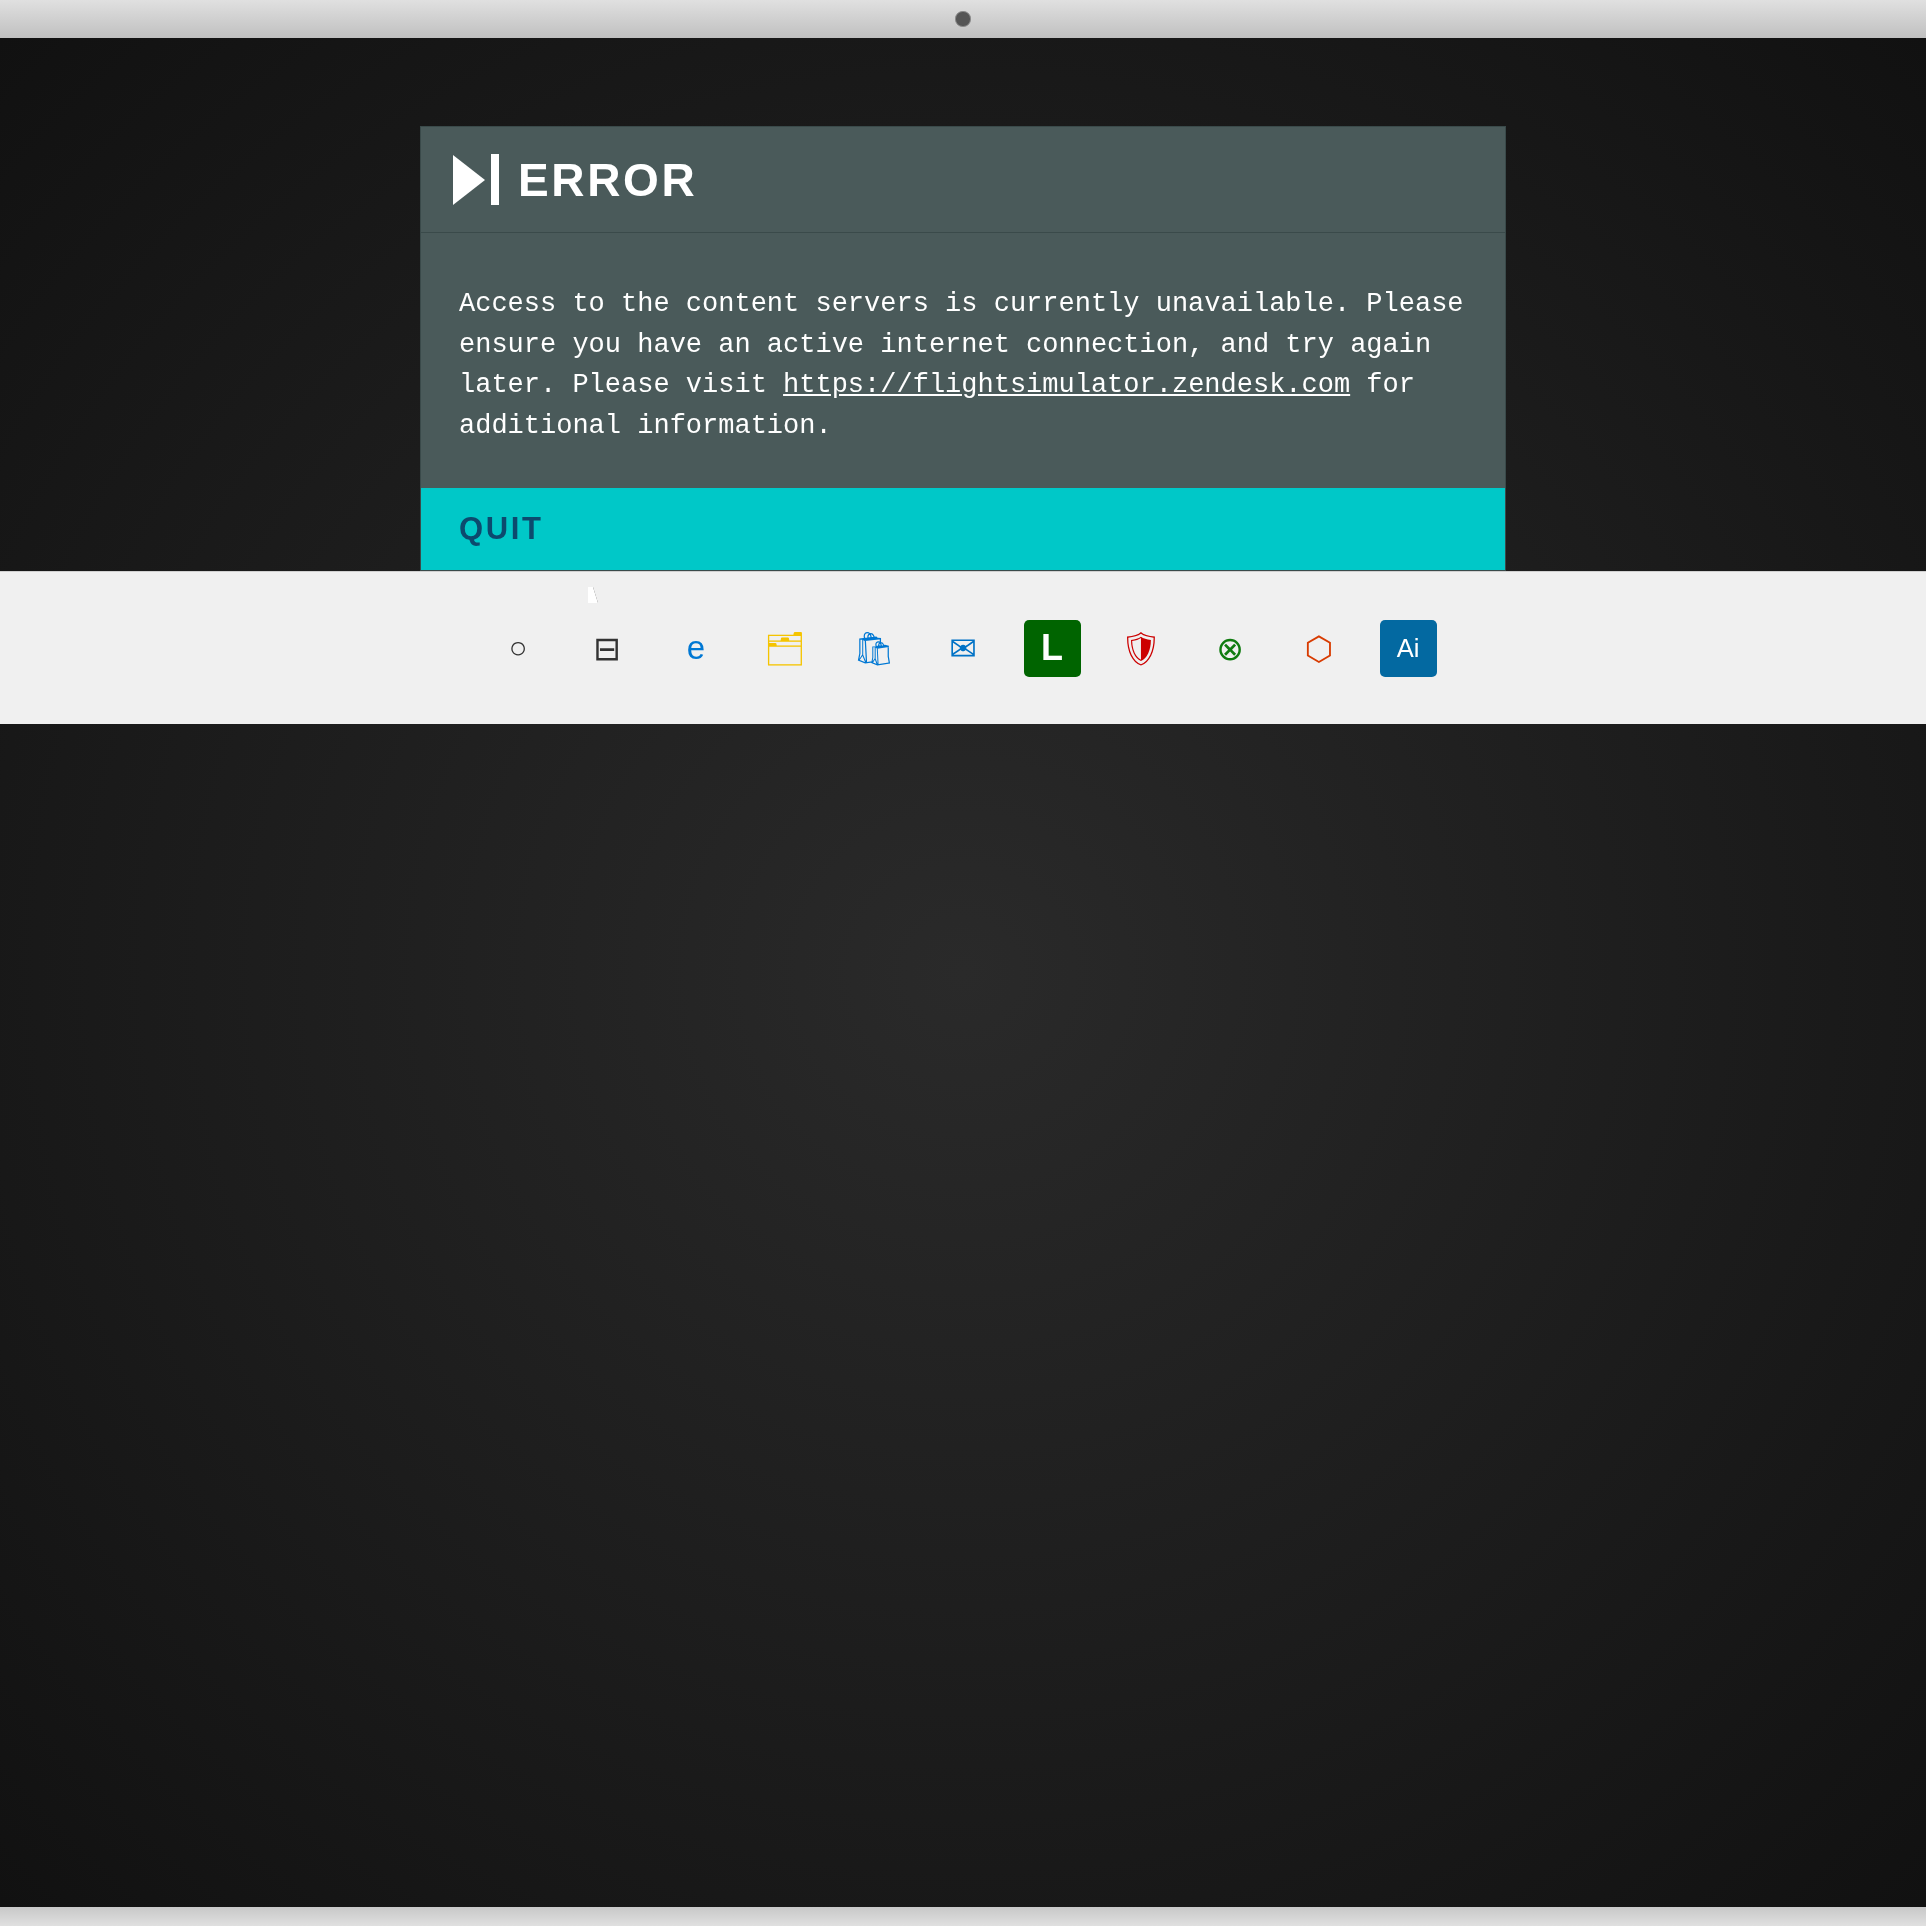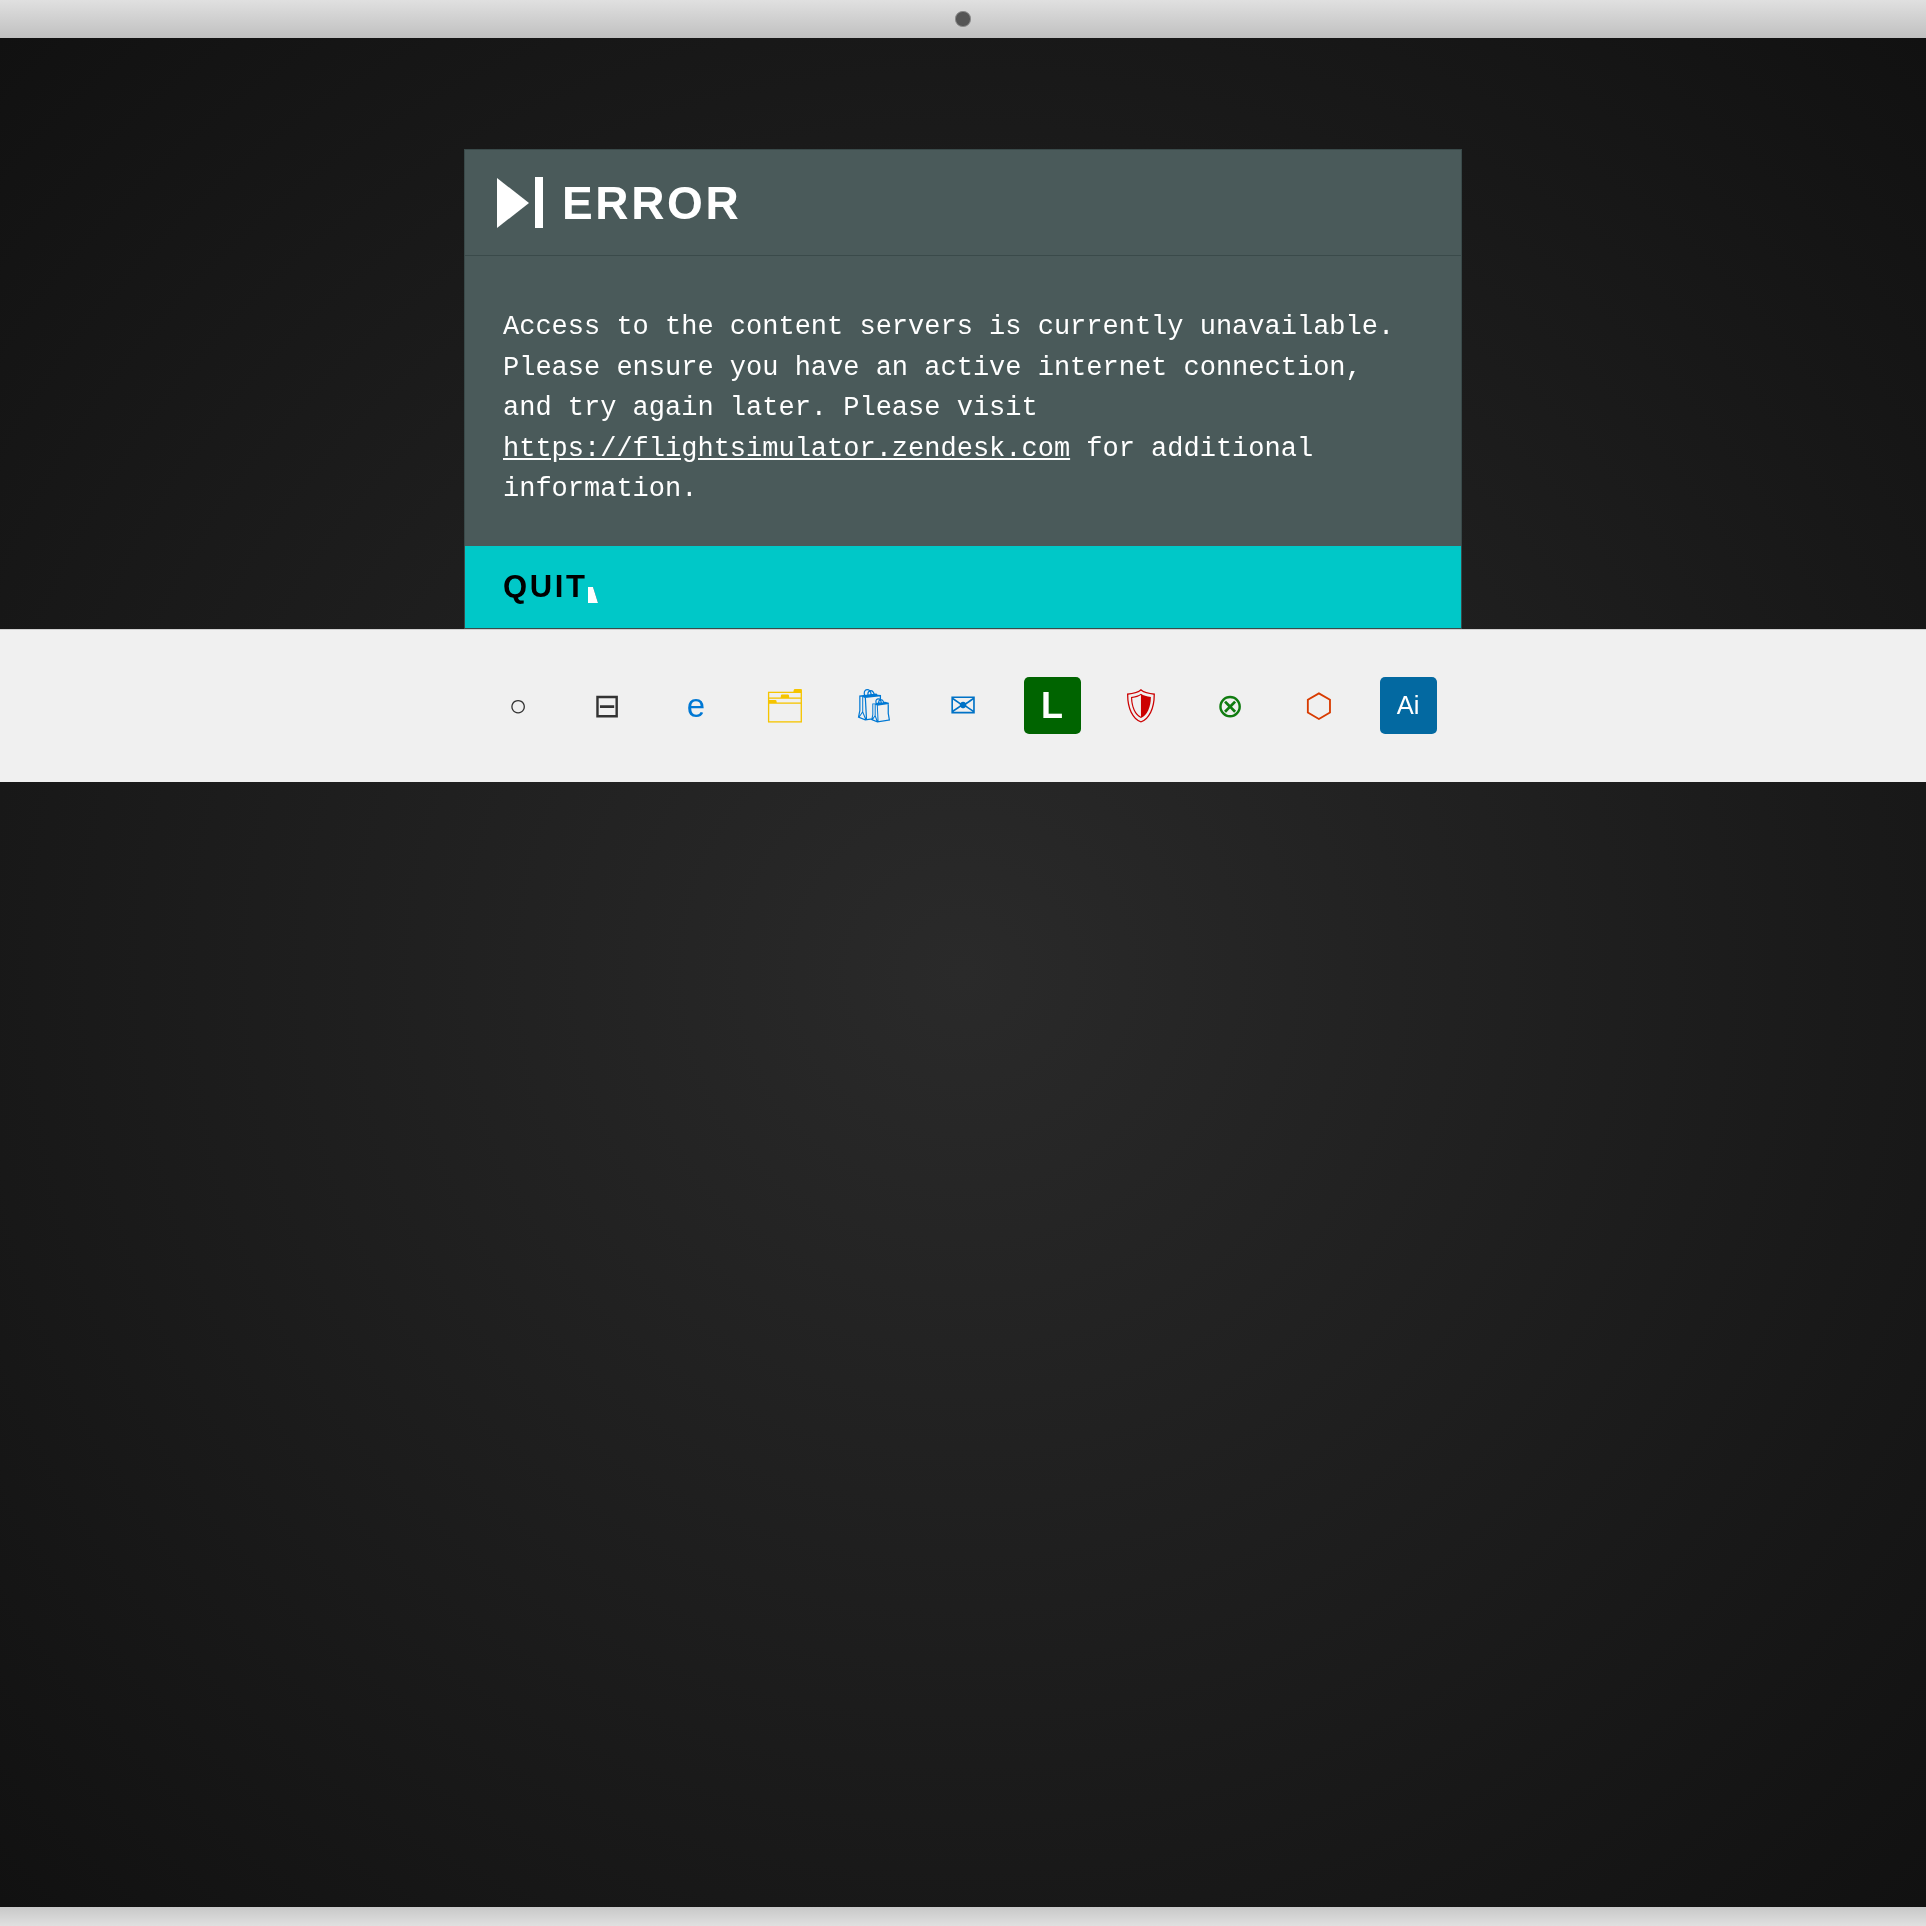--- a/index.html
+++ b/index.html
@@ -51,22 +51,22 @@
       color: #c8c8c8;
       font-size: 46px;
       font-weight: 700;
       letter-spacing: 5.1px;
       text-transform: uppercase;
       text-align: center;
     }
 
     
     .error-dialog {
-      margin-top: 111px;
-      width: 998px;
+      margin-top: 88px;
+      width: 1086px;
       background: #4a5a5a;
       border: 1.9px solid #3a4a4a;
       display: flex;
       flex-direction: column;
     }
 
     
     .dialog-header {
       padding: 25.5px 32px;
       display: flex;
@@ -120,21 +120,21 @@
     .error-link {
       color: #ffffff;
       text-decoration: underline;
       cursor: pointer;
     }
 
     
     .quit-button {
       width: 100%;
       background: #00c8c8;
-      color: #000000;
+      color: #0c4a6e;
       font-size: 31px;
       font-weight: 700;
       letter-spacing: 2.6px;
       padding: 23px 38px;
       border: none;
       text-align: left;
       cursor: pointer;
       text-transform: uppercase;
     }
 

